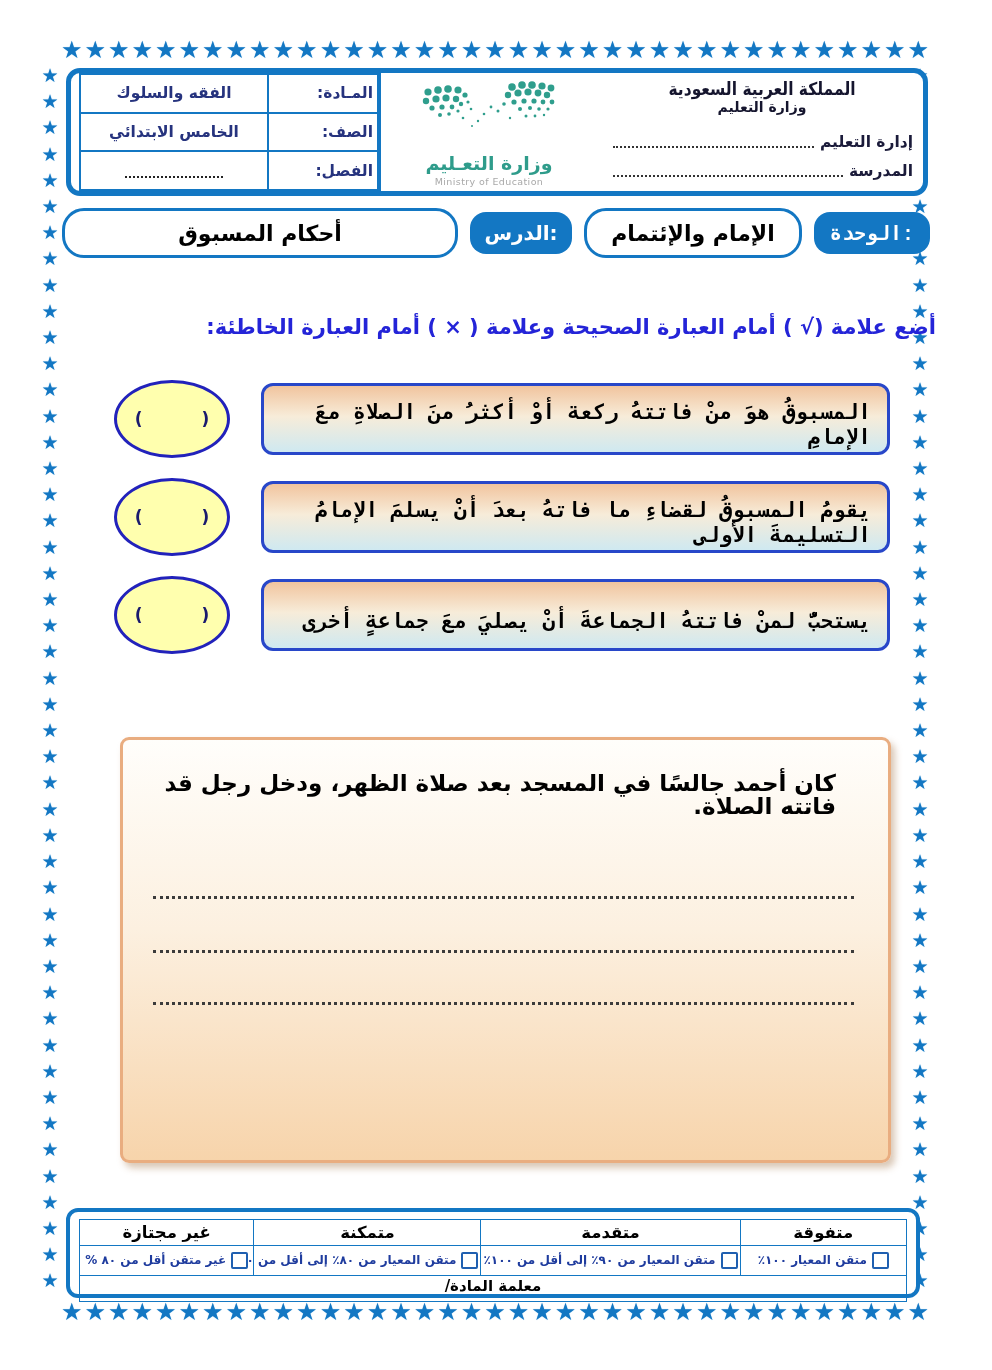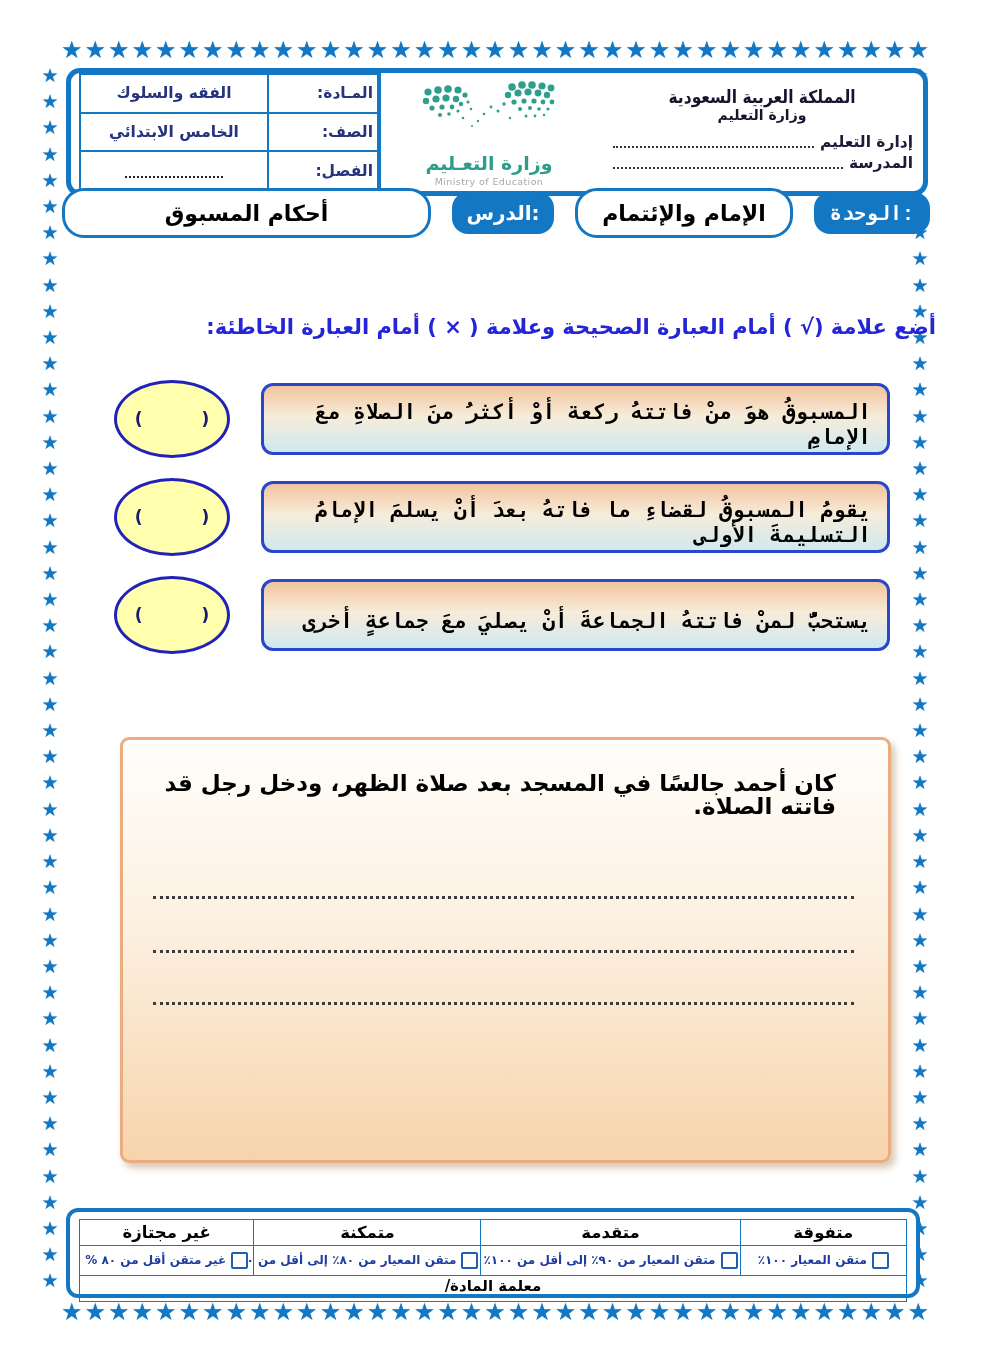--- a/index.html
+++ b/index.html
@@ -18,28 +18,28 @@
   .info-table{width:300px;height:118px;border-collapse:collapse;direction:rtl;flex:none;margin-left:8px;}
   .info-table td{border:2px solid #1377c3;padding:0 4px;color:#26337e;font-weight:bold;}
   .info-table td.lbl{width:100px;font-size:15.5px;text-align:right;}
   .info-table td.val{font-size:15.5px;text-align:center;}
   .dotline{display:block;border-bottom:2px dotted #222;height:12px;}
   .dotline.short{width:55%;margin:0 auto;}
   .logo-cell{flex:none;width:216px;border-left:2px solid #1377c3;display:flex;flex-direction:column;
              align-items:center;justify-content:center;padding-top:2px;}
   .logo-ar{color:#2f9c8b;font-weight:bold;font-size:19px;margin-top:18px;}
   .logo-en{color:#a9a9a9;font-size:9.5px;margin-top:2px;letter-spacing:.4px;}
-  .ksa{flex:1;direction:rtl;display:flex;flex-direction:column;justify-content:center;padding:2px 10px 6px 14px;}
+  .ksa{flex:1;direction:rtl;display:flex;flex-direction:column;justify-content:center;padding:2px 10px 6px 14px;gap:8px;}
   .ksa-callig{text-align:center;color:#15152e;font-weight:bold;line-height:1.25;margin-bottom:6px;}
   .ksa-callig .l1{font-size:15.5px;transform:scaleY(1.15);}
   .ksa-callig .l2{font-size:14px;}
   .ksa-row{display:flex;align-items:flex-end;font-weight:bold;color:#1b1b3a;font-size:15.5px;height:21px;}
   .ksa-row .dotfill{flex:1;border-bottom:2px dotted #333;margin:0 6px 3px 2px;}
   
-  .lesson-bar{position:absolute;left:62px;top:187px;width:868px;height:52px;display:flex;gap:21px;align-items:center;}
+  .lesson-bar{position:absolute;left:62px;top:207px;width:868px;height:52px;display:flex;gap:12px;align-items:center;}
   .pill-white{background:#fff;border:3.5px solid #1377c3;border-radius:22px;height:44px;display:flex;
               align-items:center;justify-content:center;color:#000;font-weight:bold;font-size:22px;}
   .pill-blue{background:#1377c3;border-radius:16px;height:42px;display:flex;align-items:center;
              justify-content:center;color:#fff;font-weight:bold;font-size:20px;}
   .w-lesson-val{flex:1;}
   .w-lesson-lbl{width:102px;flex:none;}
   .w-unit-val{width:212px;flex:none;}
   .w-unit-lbl{width:116px;flex:none;font-family:Liberation Mono, monospace;}
   
   .instruction{position:absolute;right:56px;top:315px;direction:rtl;color:#2424d8;font-weight:bold;font-size:21px;}

